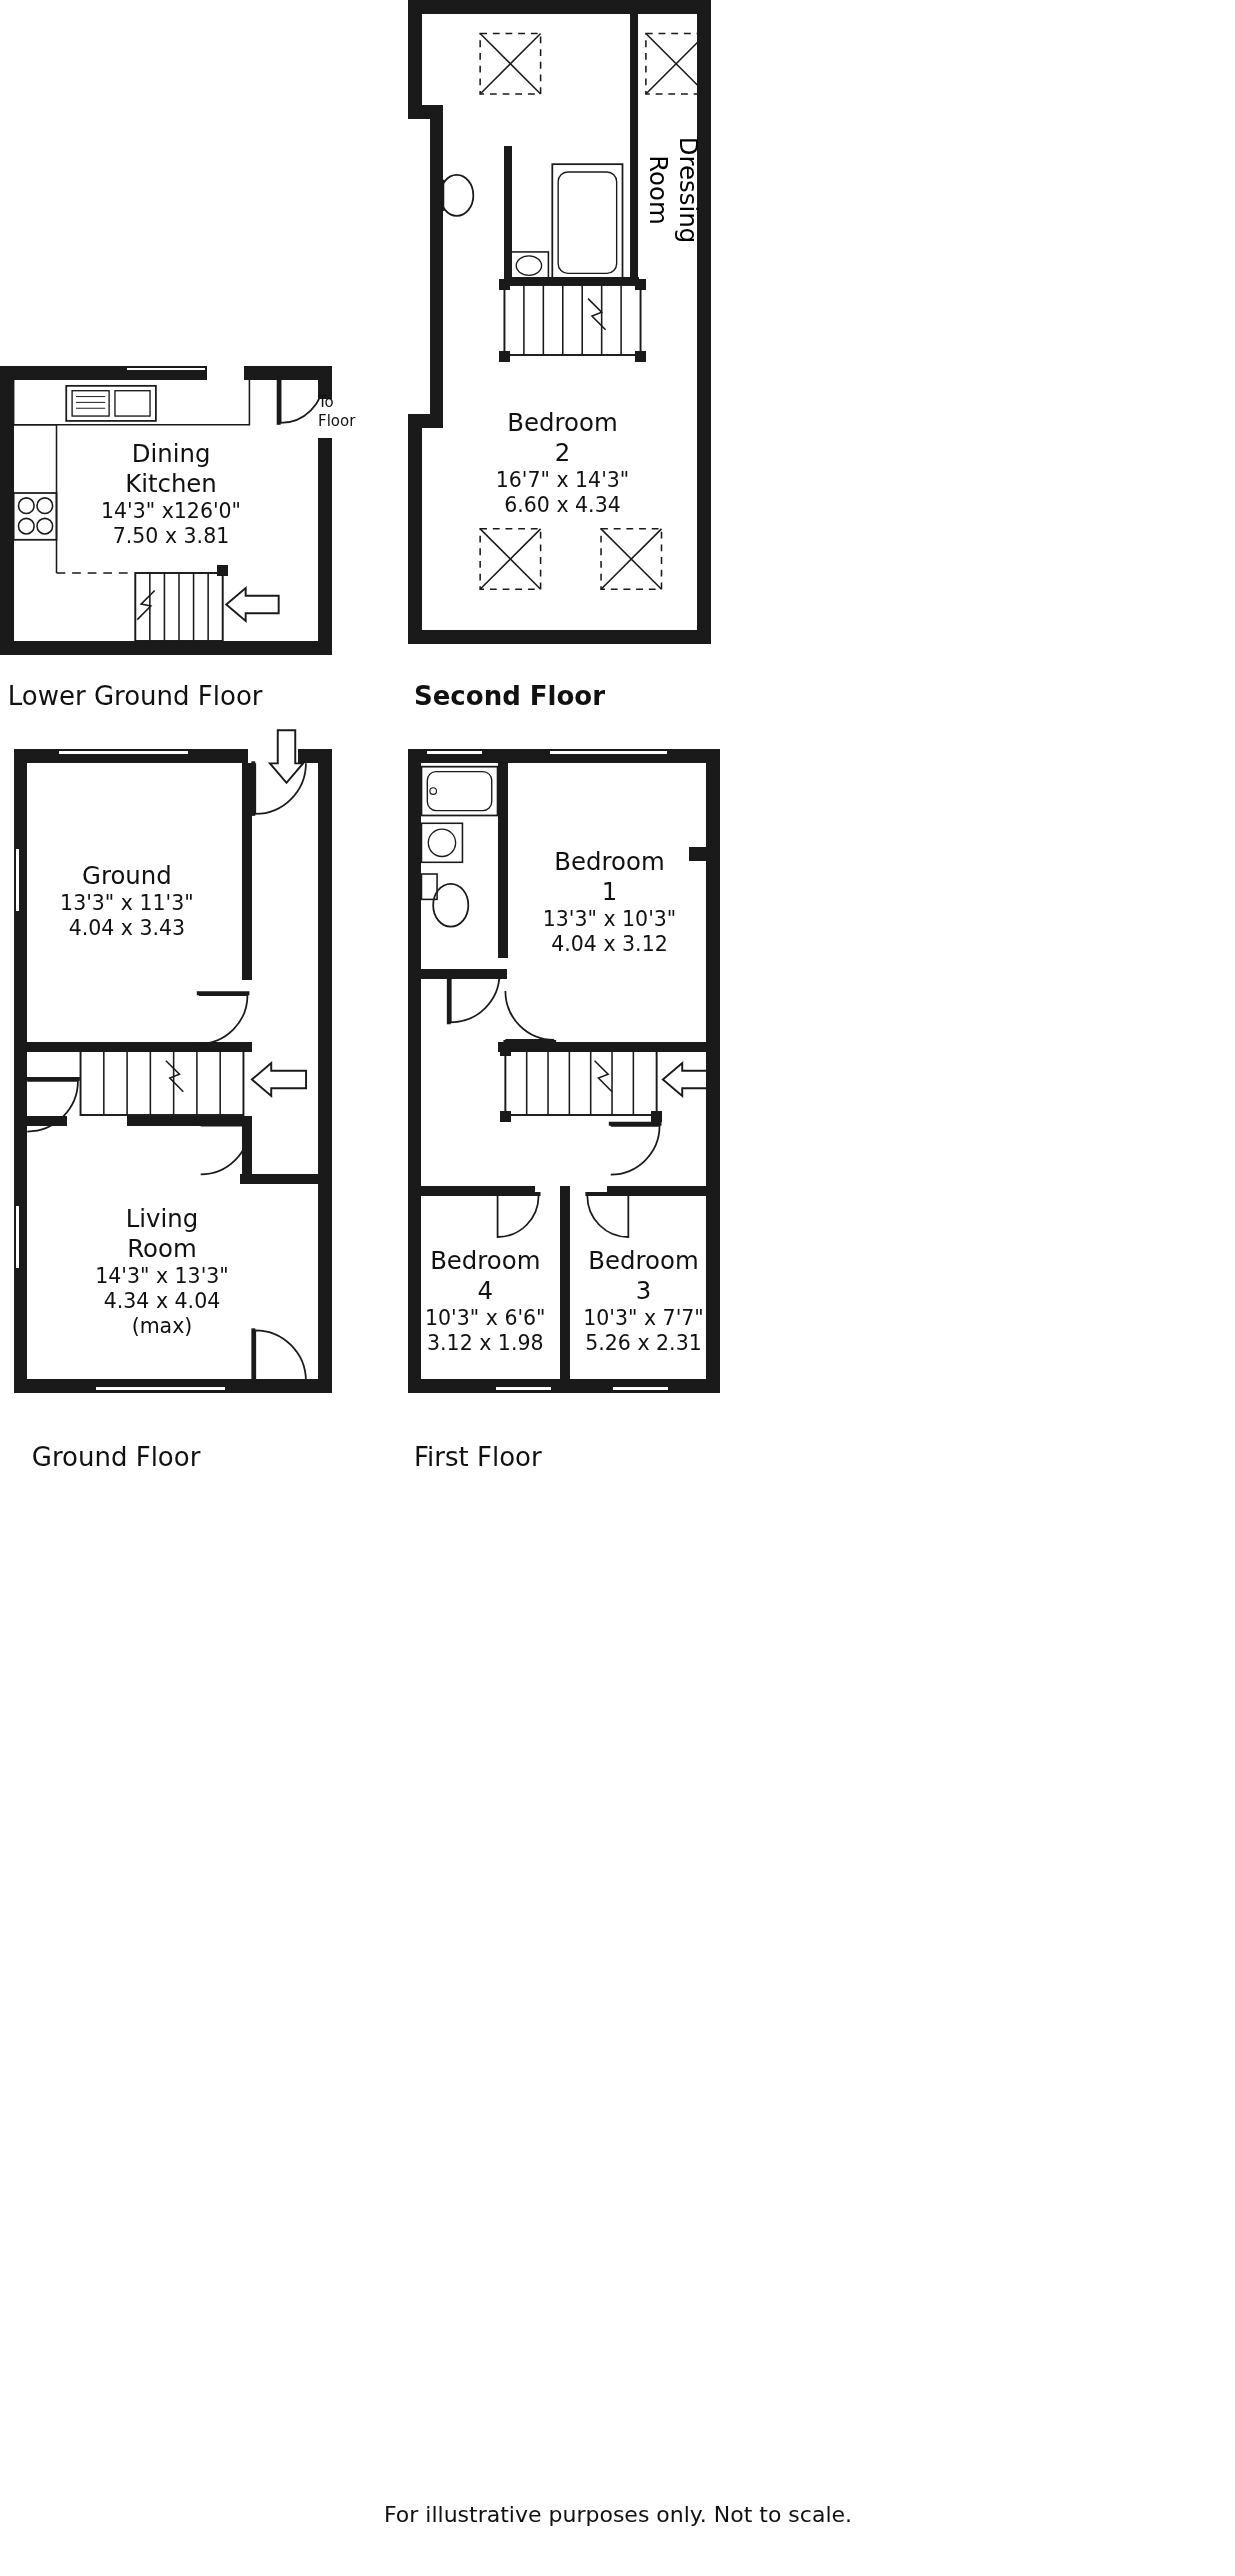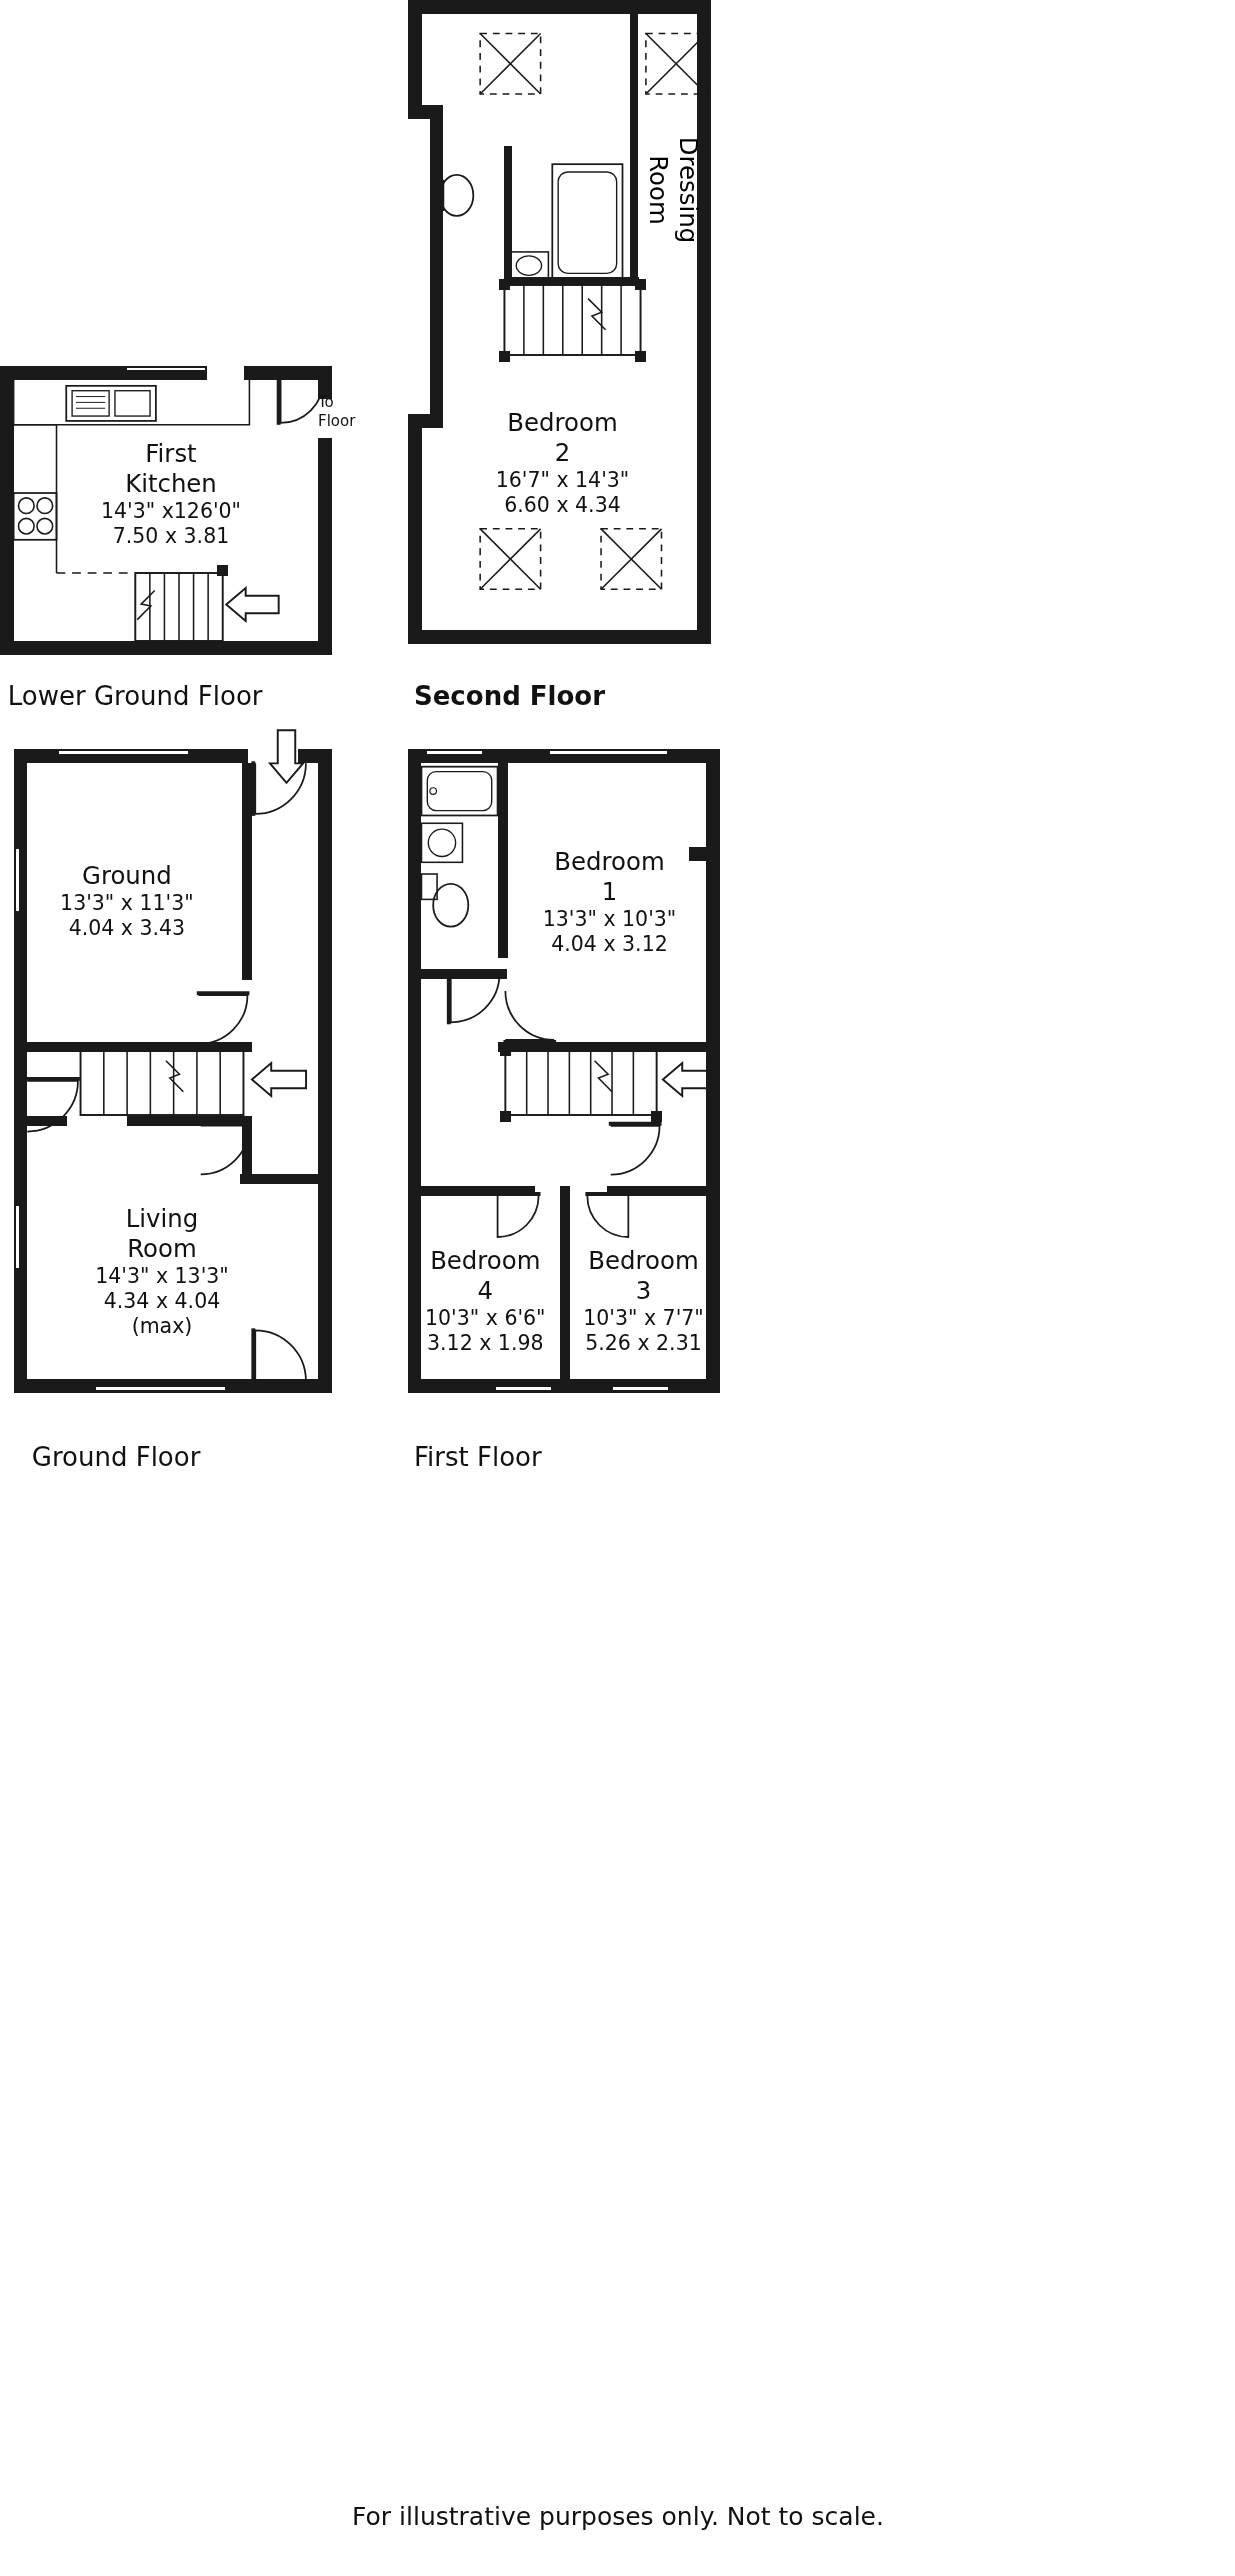--- a/index.html
+++ b/index.html
@@ -37,21 +37,21 @@
     font-size: 20.5px;
   }
   .floor-title {
     position: absolute;
     font-size: 26px;
     color: #111111;
     white-space: nowrap;
   }
   .footer-note {
     position: absolute;
-    font-size: 25px;
+    font-size: 22px;
     color: #111111;
     width: 100%;
     text-align: center;
   }
   .small-label {
     position: absolute;
     font-size: 15px;
     line-height: 1.25;
     color: #111111;
     white-space: nowrap;
@@ -108,21 +108,21 @@
       <path class="st" d="M2 48 L16 34 L6 32 L20 18" stroke-width="1.6"></path>
     </svg>
     <div style="position:absolute; left:82px; top:-7.8px; width:10.7px; height:10.7px; background:#1a1a1a;"></div>
   </div>
 
   <svg style="left:222px; top:222px; width:59px; height:33px;" viewBox="0 0 60 34" width="59" height="33">
     <path class="st" d="M58 8 L58 26 L24 26 L24 34 L4 17 L24 0 L24 8 Z" stroke-width="2" fill="#ffffff"></path>
   </svg>
 
   <div class="room-label" style="left:54px; top:73px; width:234px;">
-    <div class="room-name">First</div>
+    <div class="room-name">Dining</div>
     <div class="room-name">Kitchen</div>
     <div class="room-dims">14'3"  x126'0"</div>
     <div class="room-dims">7.50   x  3.81</div>
   </div>
 
   <div class="small-label" style="left:318px; top:27px;">
     <div>To</div>
     <div>Floor</div>
   </div>
 </div>

